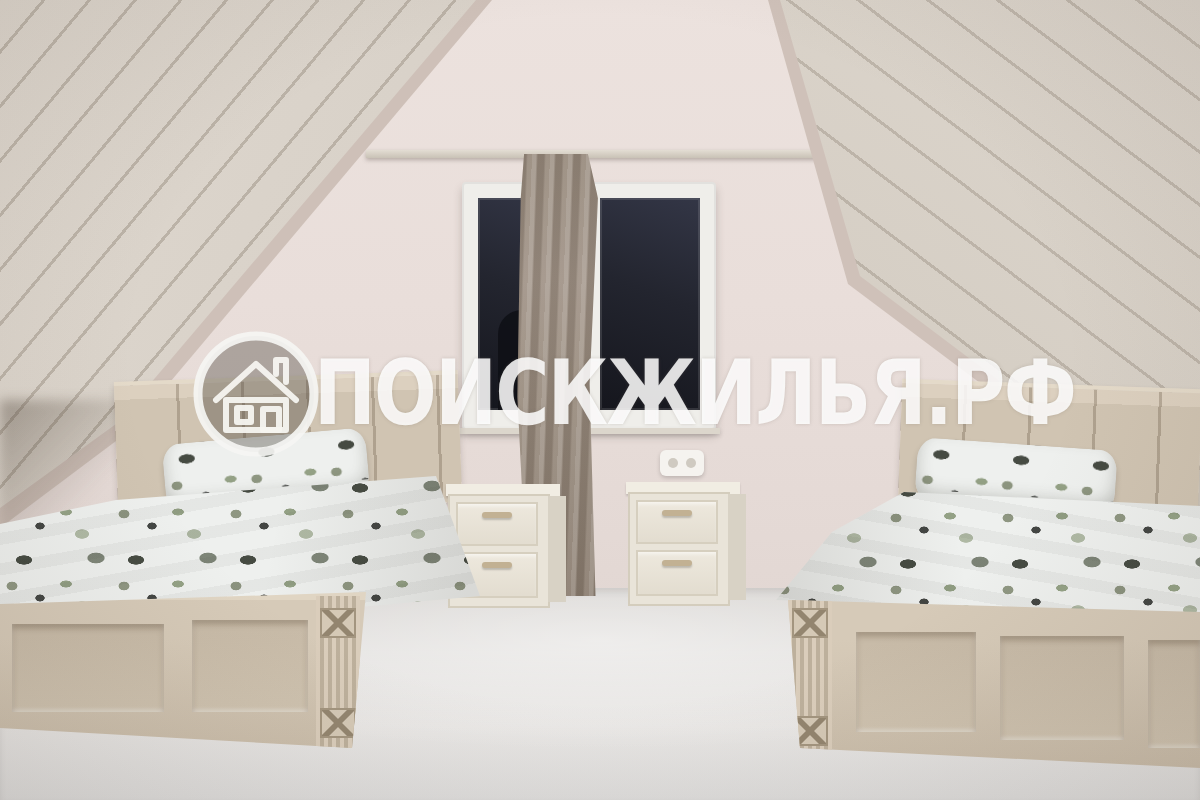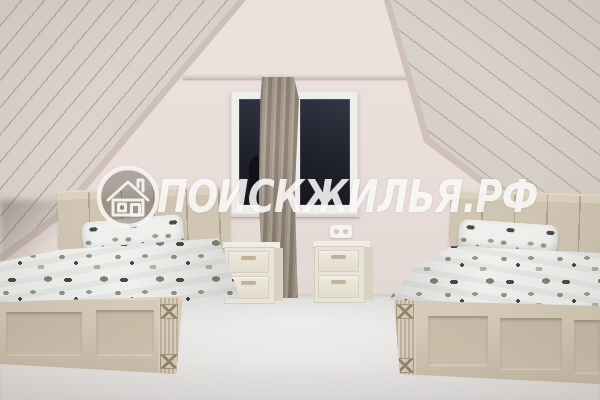--- a/index.html
+++ b/index.html
@@ -1,20 +1,19 @@
 <!DOCTYPE html>
 <html><head>
 <meta charset="utf-8">
 <style>
   html,body{margin:0;padding:0;background:#222;}
   .stage{
     position:relative;width:600px;height:400px;overflow:hidden;
     font-family:"DejaVu Sans","Liberation Sans",sans-serif;
     background:#e8ddd9;
-    font-style:italic;
   }
   .abs{position:absolute;}
 
   
   .gable-wall{
     left:0;top:0;width:600px;height:335px;z-index:1;
     background:linear-gradient(180deg,#ece2de 0%,#e9deda 45%,#e4d9d5 80%,#e0d5d1 100%);
   }
 
   

